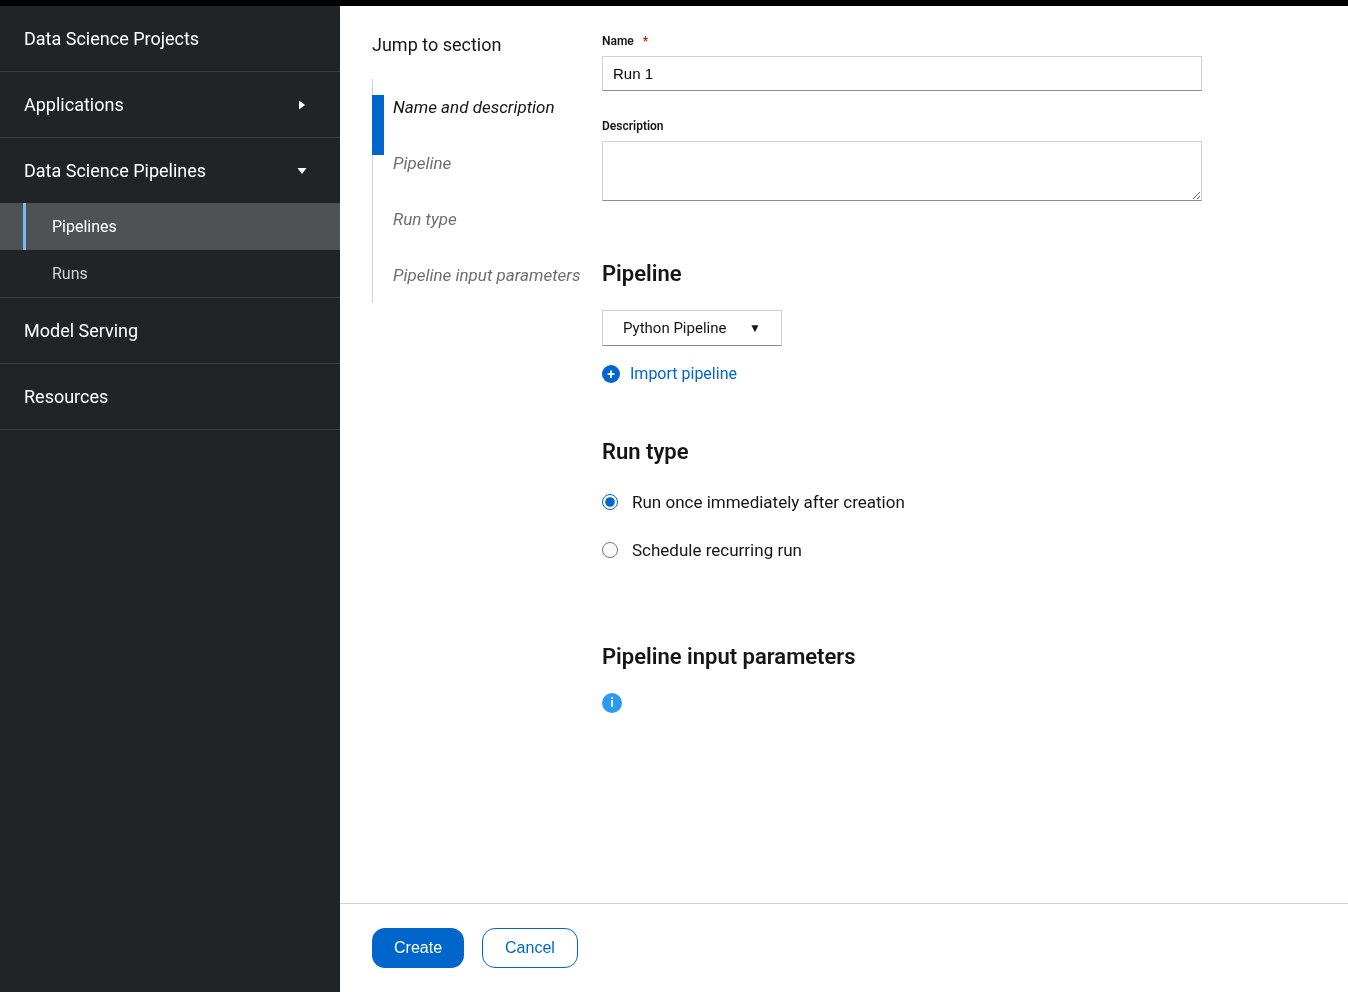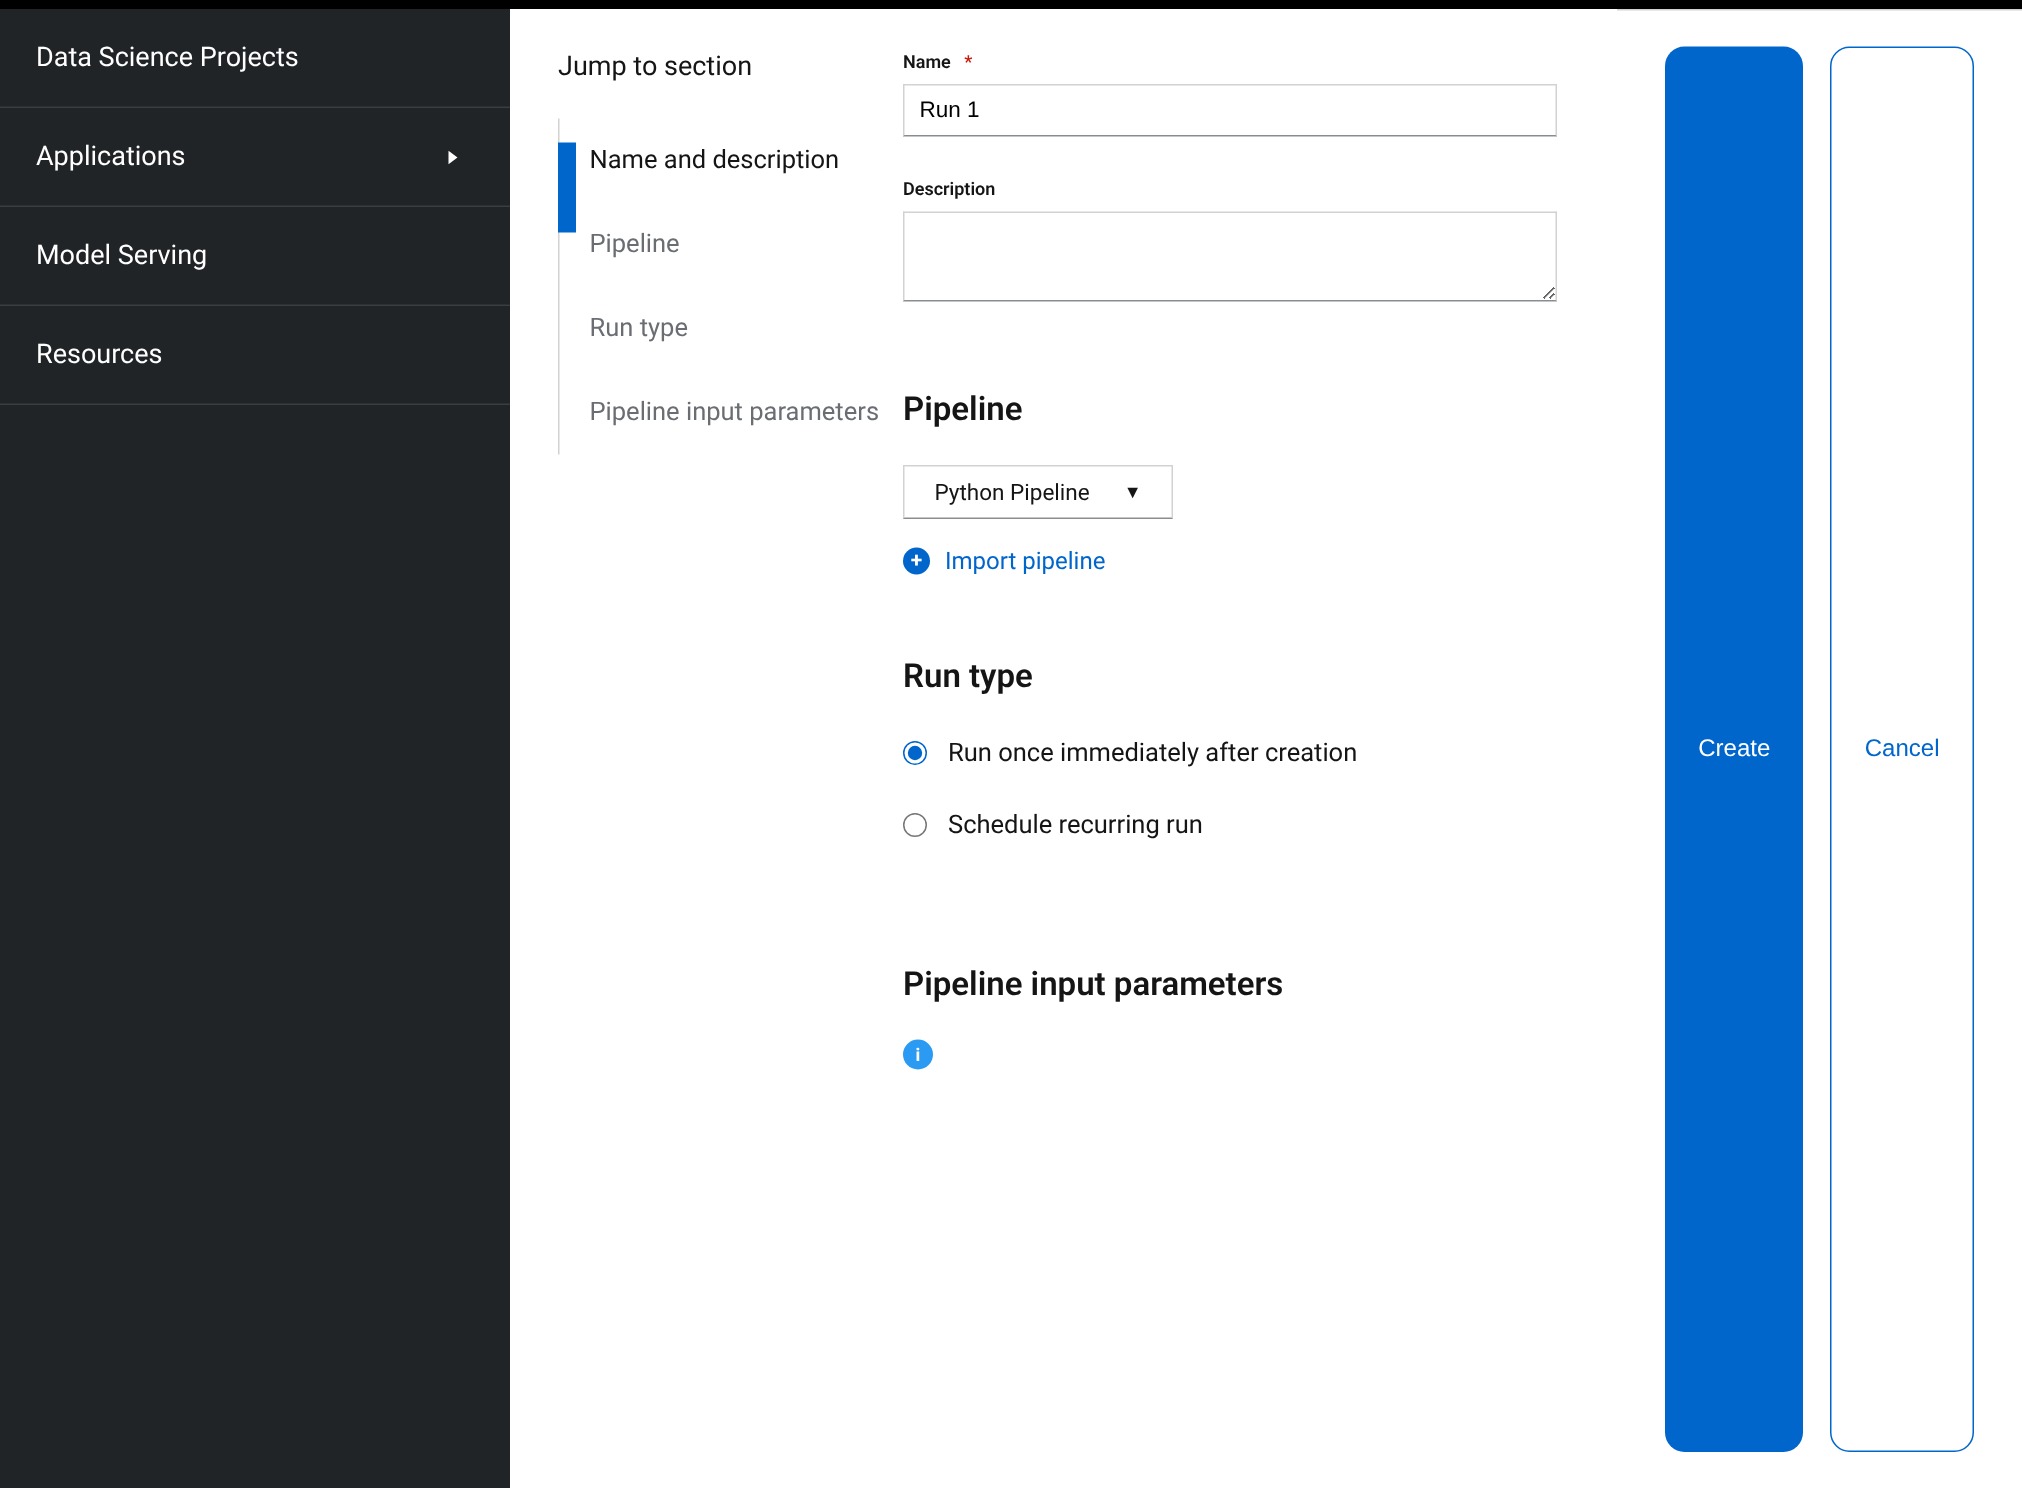--- a/index.html
+++ b/index.html
@@ -30,29 +30,29 @@
       font-size:16px; color:#d2d2d2; cursor:pointer;
     }
     .submenu li.active {
       background:#4f5255; color:#fff;
     }
     .submenu li.active::before{
       content:""; position:absolute; left:23px; top:0; bottom:0; width:3px; background:#73bcf7;
     }
 
     
-    .main { flex:1 1 auto; display:flex; flex-direction:row; min-width:0; }
+    .main { flex:1 1 auto; display:flex; flex-direction:column; min-width:0; }
     .content-wrap { flex:1 1 auto; overflow:auto; padding:28px 0 40px 32px; }
     .content { display:flex; }
 
     
     .jump-col { flex:0 0 230px; }
     .jump-title { font-size:18px; font-weight:400; margin-bottom:24px; }
     .jump-list { position:relative; padding-left:16px; border-left:1px solid #d2d2d2; }
-    .jump-item { padding:18px 8px 18px 4px; font-size:17px; color:#6a6e73; cursor:pointer; }
+    .jump-item { padding:18px 8px 18px 4px; font-size:17px; color:#6a6e73; cursor:pointer;font-style:italic; }
     .jump-item.active { color:#151515; }
     .jump-item.active-marker { position:absolute; left:-1px; top:16px; height:60px; width:3px;
       background:#06c; }
 
     
     .form-col { flex:1 1 auto; padding-right:40px; min-width:0; }
 
     .fld-label { font-weight:600; font-size:12px; margin-bottom:8px; display:block; }
     .req-star  { color:#c9190b; margin-left:6px; }
 
@@ -117,20 +117,38 @@
       <div class="nav-link expandable">
         <span>Applications</span>
         <span class="chev">
           <svg width="12" height="12" viewBox="0 0 16 16" fill="currentColor">
               <path d="M4 2l8 6-8 6z"></path>
             </svg>
         </span>
       </div>
     </div>
 
+    <div class="nav-group">
+      <div class="nav-link expandable">
+        <span>Data Science Pipelines</span>
+        <span class="chev">
+          <svg width="12" height="12" viewBox="0 0 16 16" fill="currentColor">
+              <path d="M2 4l6 8 6-8z"></path>
+            </svg>
+        </span>
+      </div>
+      <ul class="submenu">
+        <li class="active">
+          <span>Pipelines</span>
+        </li>
+        <li>
+          <span>Runs</span>
+        </li>
+      </ul>
+    </div>
 
     <div class="nav-group">
       <div class="nav-link">
         <span>Model Serving</span>
       </div>
     </div>
 
     <div class="nav-group">
       <div class="nav-link">
         <span>Resources</span>

